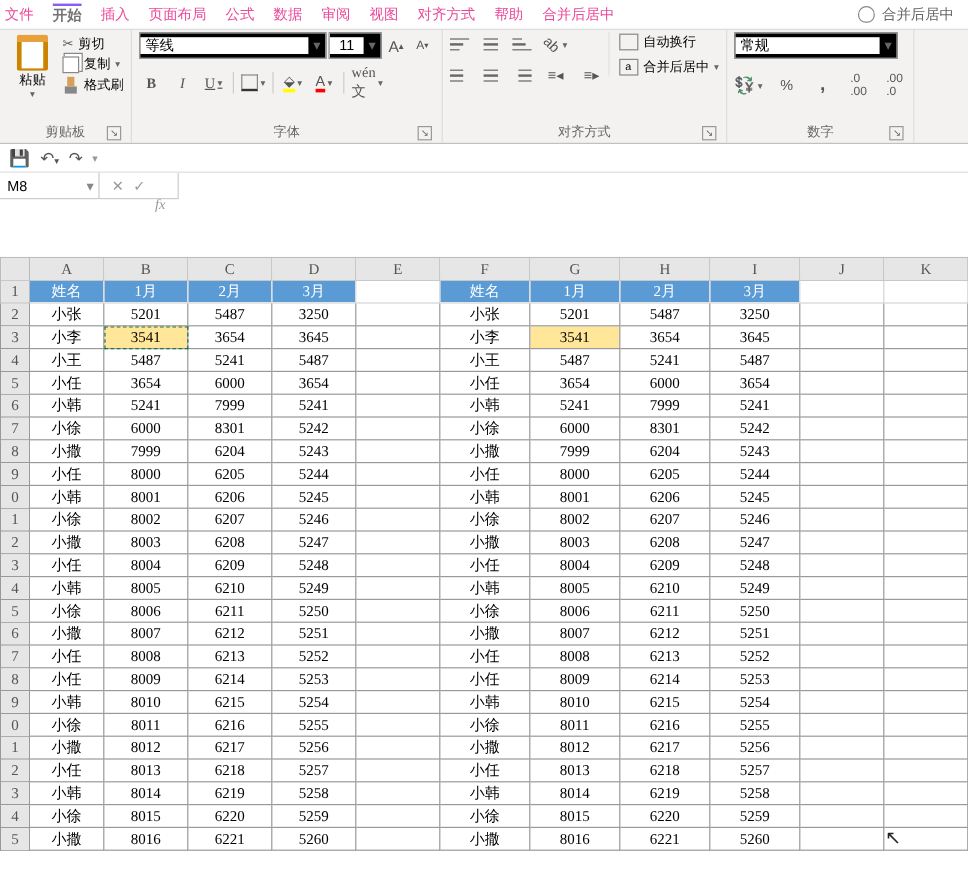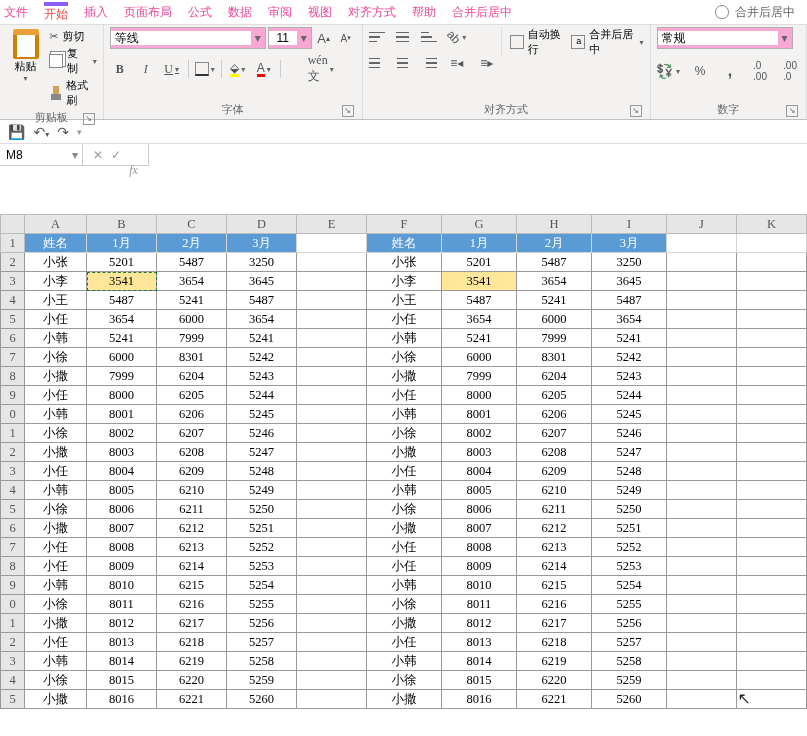--- a/index.html
+++ b/index.html
@@ -1,21 +1,21 @@
 <!DOCTYPE html>
 <html><head>
 <meta charset="utf-8">
 <style>
   * { box-sizing: border-box; margin: 0; padding: 0; }
   body { font-family: "Microsoft YaHei", "SimSun", sans-serif; font-size: 12px; background: #fff; overflow: hidden; width: 807px; height: 736px; }
   
   
   .menubar { display: flex; align-items: center; height: 24px; background: #fff; padding-left: 4px; gap: 16px; }
   .menu-item { color: #ec4899; cursor: pointer; }
-  .menu-item.active { color: #ef4444; font-weight: normal; border-top: 4px solid #8b5cf6; padding-top: 0; }
+  .menu-item.active { color: #737373; font-weight: bold; border-top: 2px solid #8b5cf6; padding-top: 0; }
   .tell-me { display: flex; align-items: center; gap: 6px; margin-left: auto; margin-right: 12px; color: #666; }
   .bulb { width: 14px; height: 14px; border: 1px solid #888; border-radius: 50% 50% 45% 45%; position: relative; }
   
   
   .ribbon { display: flex; height: 96px; background: #f3f2f1; border-top: 1px solid #ddd; border-bottom: 1px solid #c0c0c0; }
   .group { display: flex; flex-direction: column; border-right: 1px solid #ddd; padding: 2px 6px 0; position: relative; }
   .group-body { display: flex; flex: 1; gap: 4px; align-items: flex-start; }
   .group-label { text-align: center; font-size: 11px; color: #666; padding: 2px 0; position: relative; }
   .group-label .launcher { position: absolute; right: 2px; bottom: 2px; width: 12px; height: 12px; border: 1px solid #999; font-size: 8px; line-height: 10px; text-align: center; color: #666; }
 
@@ -24,47 +24,47 @@
   
   .paste-icon { width: 26px; height: 30px; background: linear-gradient(#e8a13a,#e8a13a) 0 0/26px 6px no-repeat, linear-gradient(#fff,#fff) 4px 6px/18px 22px no-repeat, #cc8400; border-radius: 2px; }
   .clip-col { display: flex; flex-direction: column; gap: 2px; padding-top: 2px; }
   .clip-row { display: flex; align-items: center; gap: 4px; cursor: pointer; font-size: 11px; }
   .scissors { color: #555; }
   .copy-i { width: 14px; height: 14px; border: 1px solid #888; background: #fff; box-shadow: 2px -2px 0 #fff, 2px -2px 0 1px #888; }
   .brush-i { width: 14px; height: 14px; background: linear-gradient(#d4a257,#d4a257) 4px 0/6px 8px no-repeat, linear-gradient(#888,#888) 2px 8px/10px 6px no-repeat; }
 
   .font-group .row1 { display: flex; gap: 2px; align-items: center; margin-bottom: 6px; }
   .font-group .row2 { display: flex; gap: 6px; align-items: center; }
-  .combo { display: flex; align-items: center; background: #f9a8d4; border: 1px solid #b0b0b0; height: 22px; }
+  .combo { display: flex; align-items: center; background: #000000; border: 1px solid #b0b0b0; height: 22px; }
   .combo input { border: none; outline: none; font-size: 12px; padding: 0 4px; }
   .combo .dd { width: 14px; text-align: center; color: #666; cursor: pointer; }
   .fontname { width: 140px; }
   .fontsize { width: 28px; text-align: center; }
   .sq-btn { min-width: 20px; height: 20px; display: flex; align-items: center; justify-content: center; cursor: pointer; color: #555; }
   .sq-btn.dd-after::after { content: "▾"; font-size: 8px; margin-left: 2px; color: #666; }
   .bold { font-weight: bold; font-family: "Times New Roman"; }
   .italic { font-style: italic; font-family: "Times New Roman"; }
   .underline { text-decoration: underline; font-family: "Times New Roman"; }
   .grow { font-size: 13px; }
   .shrink { font-size: 10px; }
   .color-bar { border-bottom: 3px solid; padding-bottom: 0; height: 16px; }
-  .wen { font-family: SimSun; margin-left: 21px; }
+  .wen { font-family: SimSun; }
 
   .align-group .rows { display: flex; flex-direction: column; gap: 6px; }
   .align-row { display: flex; gap: 10px; align-items: center; }
   .al-i { width: 16px; height: 14px; display: flex; flex-direction: column; justify-content: space-around; cursor: pointer; }
   .al-i div { height: 1.5px; background: #666; }
   .al-top div:nth-child(1){width:100%} .al-top div:nth-child(2){width:70%} .al-top div:nth-child(3){width:50%}
   .al-mid div{width:80%;margin:0 auto}
   .al-bot div:nth-child(1){width:50%} .al-bot div:nth-child(2){width:70%} .al-bot div:nth-child(3){width:100%}
   .al-left div{width:70%}
   .al-center div{width:70%;margin:0 auto}
   .al-right div{width:70%;margin-left:auto}
   
-  .wrap-merge { display: flex; flex-direction: row; gap: 6px; padding-left: 8px; border-left: 1px solid #e0e0e0; }
+  .wrap-merge { display: flex; flex-direction: column; gap: 6px; padding-left: 8px; border-left: 1px solid #e0e0e0; }
   .wm-btn { display: flex; align-items: center; gap: 4px; cursor: pointer; font-size: 11px; }
   .wrap-i, .merge-i { width: 16px; height: 14px; border: 1px solid #888; }
   .merge-i { position: relative; }
   .merge-i::before { content: "a"; position: absolute; left: 4px; top: 0; font-size: 9px; }
 
   .num-group .row1 { margin-bottom: 8px; }
   .fmtcombo { width: 120px; }
   .num-row { display: flex; gap: 10px; }
   .cur-i::before { content: "💱"; font-size: 14px; filter: grayscale(0.6); }
   

